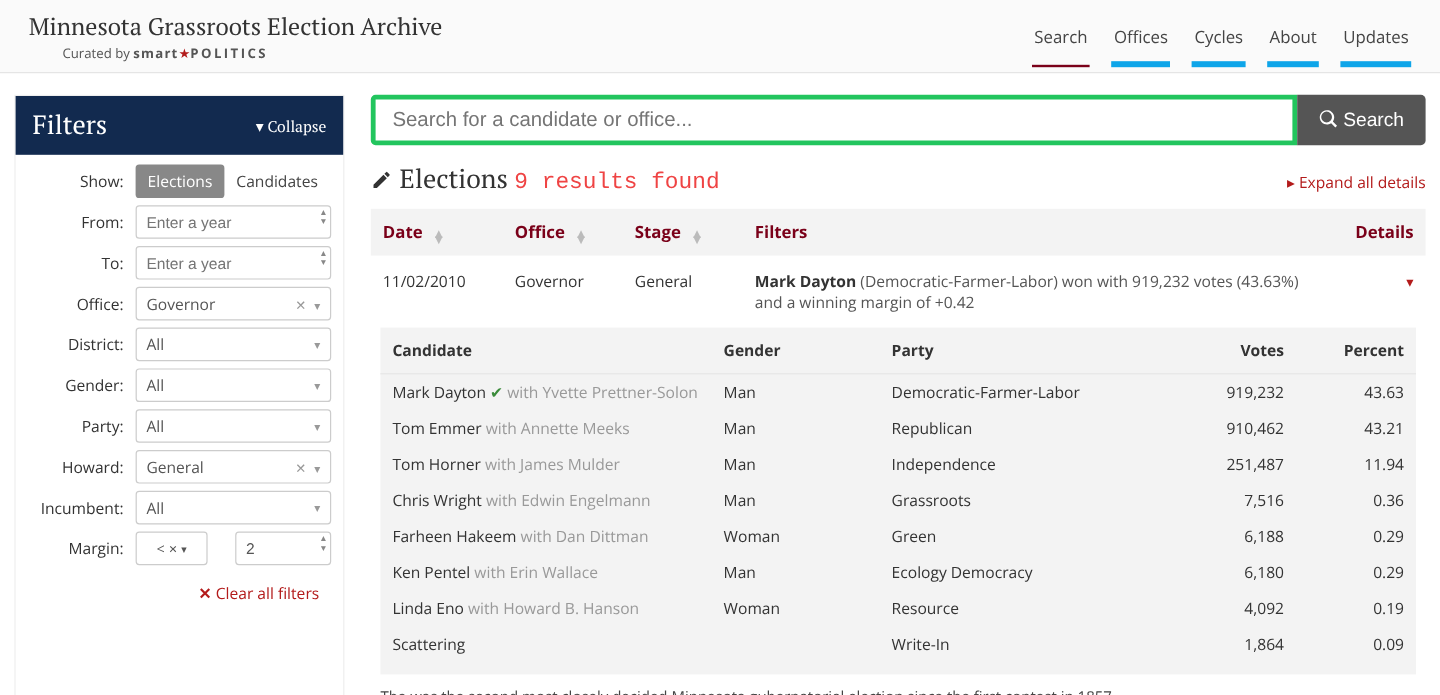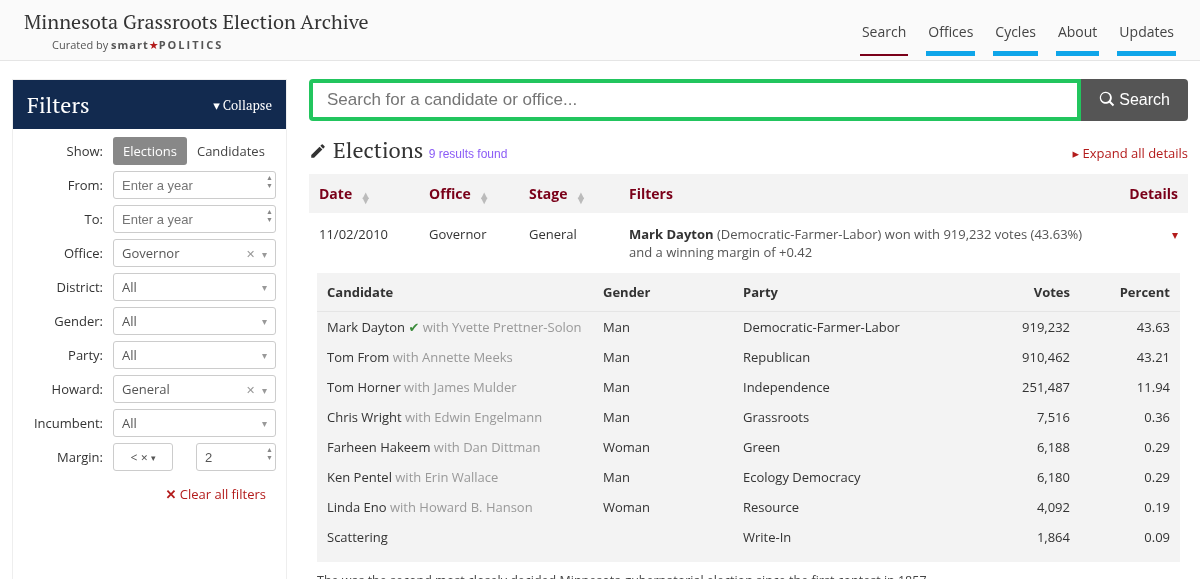--- a/index.html
+++ b/index.html
@@ -37,21 +37,21 @@
   .margin-ctrl .num-input { width:80px; margin-left:auto; }
   .clear-filters { text-align:right; padding:8px 10px 0; color:#b31b1b; font-size:13px; cursor:pointer; }
   .clear-filters .x { font-weight:bold; }
   .main { flex:1; min-width:0; }
   .searchbar { display:flex; }
   .searchbar input { flex:1; height:42px; border:4px solid #22c55e; border-radius:4px 0 0 4px; padding:0 14px; font-size:17px; color:#888; }
   .searchbar button { height:42px; padding:0 18px; background:#555; color:#fff; border:none; border-radius:0 4px 4px 0; font-size:16px; cursor:pointer; }
   .searchbar button svg { vertical-align:-2px; margin-right:4px; }
   .results-head { display:flex; justify-content:space-between; align-items:baseline; margin-top:14px; }
   .results-head h2 { margin:0; font-family:'PT Serif', Georgia, serif; font-size:22px; font-weight:normal; color:#333; }
-  .results-head h2 .count { color:#8b5cf6; font-size:12px; font-family:Liberation Sans, sans-serif; }
+  .results-head h2 .count { color:#ef4444; font-size:19px; font-family:Liberation Mono, monospace; }
   .expand-all { color:#b31b1b; font-size:13px; cursor:pointer; }
   .table-head { display:flex; background:#f3f3f3; margin-top:10px; padding:10px 10px; font-weight:bold; color:#7a0019; font-size:14px; }
   .col-date { width:110px; } .col-office { width:100px; } .col-stage { width:100px; } .col-winners { flex:1; } .col-details { width:70px; text-align:right; }
   .sorter { color:#bbb; font-size:11px; margin-left:8px; display:inline-flex; flex-direction:column; line-height:5px; }
   .row { display:flex; padding:12px 10px; font-size:13px; color:#333; }
   .row .col-winners { color:#555; }
   .winner-name { font-weight:bold; color:#333; }
   .details-caret { color:#b31b1b; font-size:12px; }
   .sub { background:#f3f3f3; margin:0 8px; padding:0 0 10px 0;}
   .sub-head { display:flex; padding:10px 10px; font-weight:bold; font-size:13px; border-bottom:1px solid #e5e5e5;}
@@ -248,21 +248,21 @@
       </div>
       <div id="sub-rows">
           <div class="sub-row">
             <div class="sc-cand"><span>Mark Dayton</span><span class="check"> ✔</span><span class="muted"> with Yvette Prettner-Solon</span></div>
             <div class="sc-gender">Man</div>
             <div class="sc-party">Democratic-Farmer-Labor</div>
             <div class="sc-votes">919,232</div>
             <div class="sc-pct">43.63</div>
           </div>
           <div class="sub-row">
-            <div class="sc-cand"><span>Tom From</span><span class="muted"> with Annette Meeks</span></div>
+            <div class="sc-cand"><span>Tom Emmer</span><span class="muted"> with Annette Meeks</span></div>
             <div class="sc-gender">Man</div>
             <div class="sc-party">Republican</div>
             <div class="sc-votes">910,462</div>
             <div class="sc-pct">43.21</div>
           </div>
           <div class="sub-row">
             <div class="sc-cand"><span>Tom Horner</span><span class="muted"> with James Mulder</span></div>
             <div class="sc-gender">Man</div>
             <div class="sc-party">Independence</div>
             <div class="sc-votes">251,487</div>

